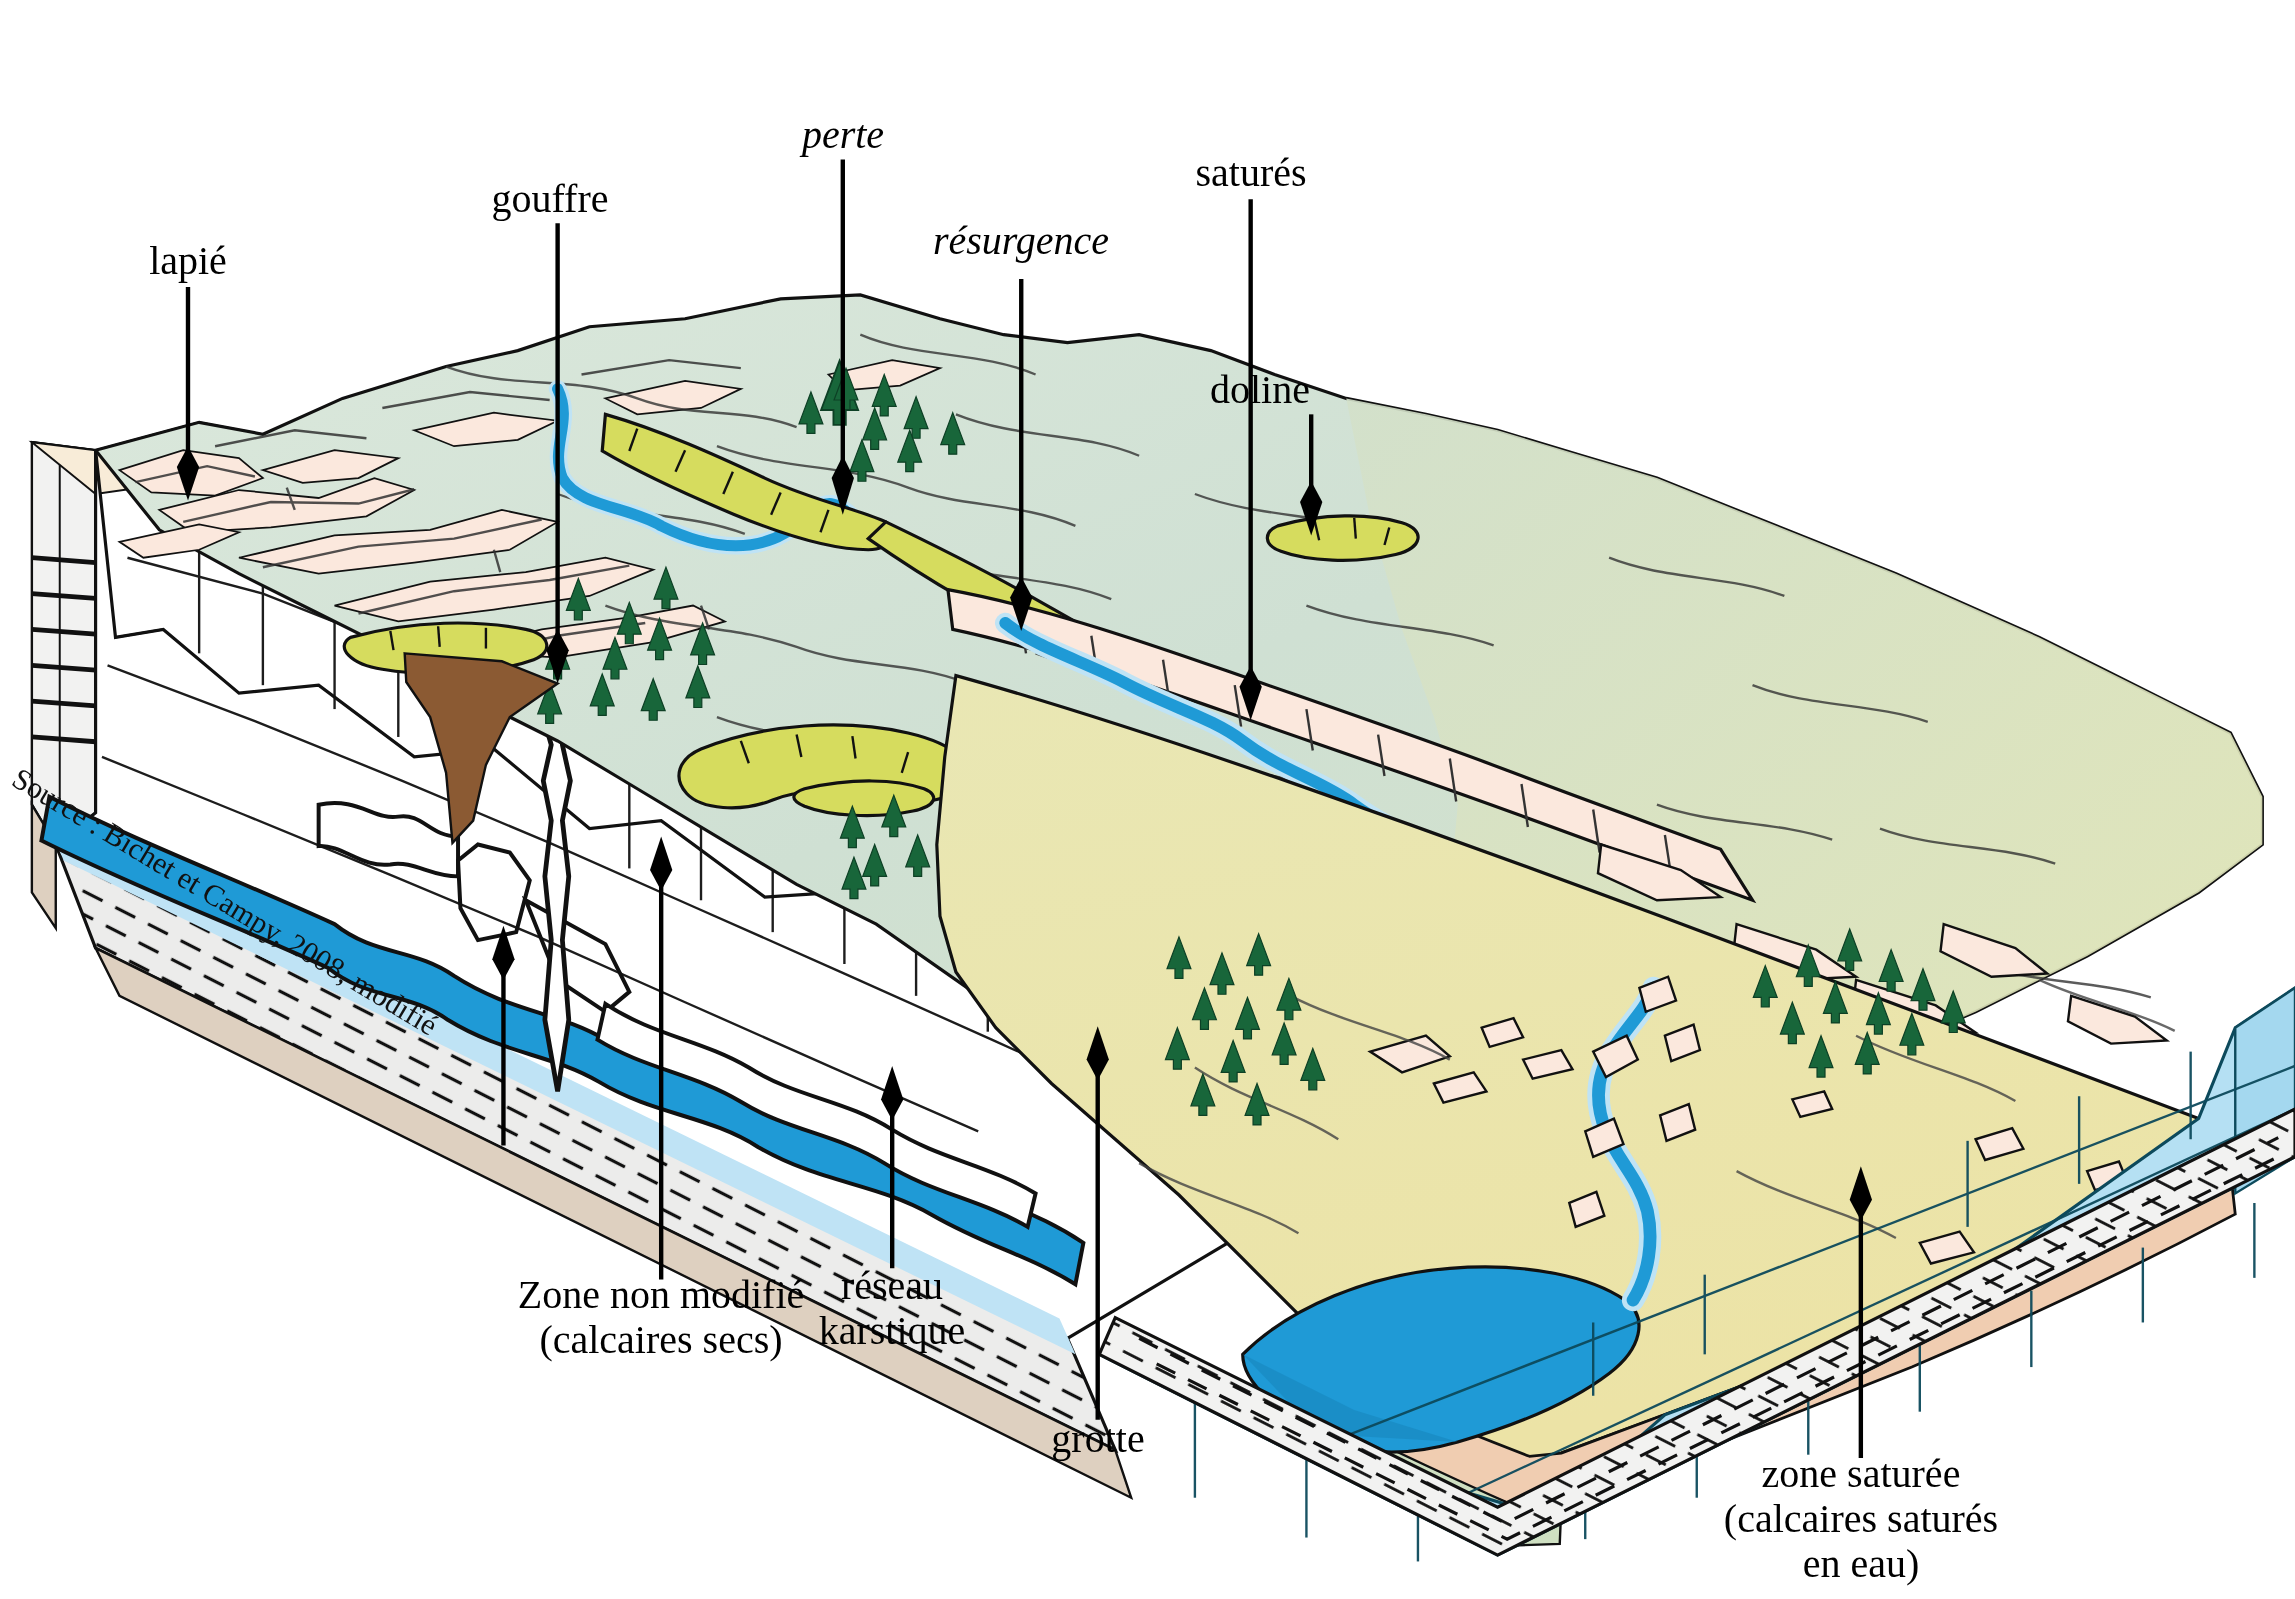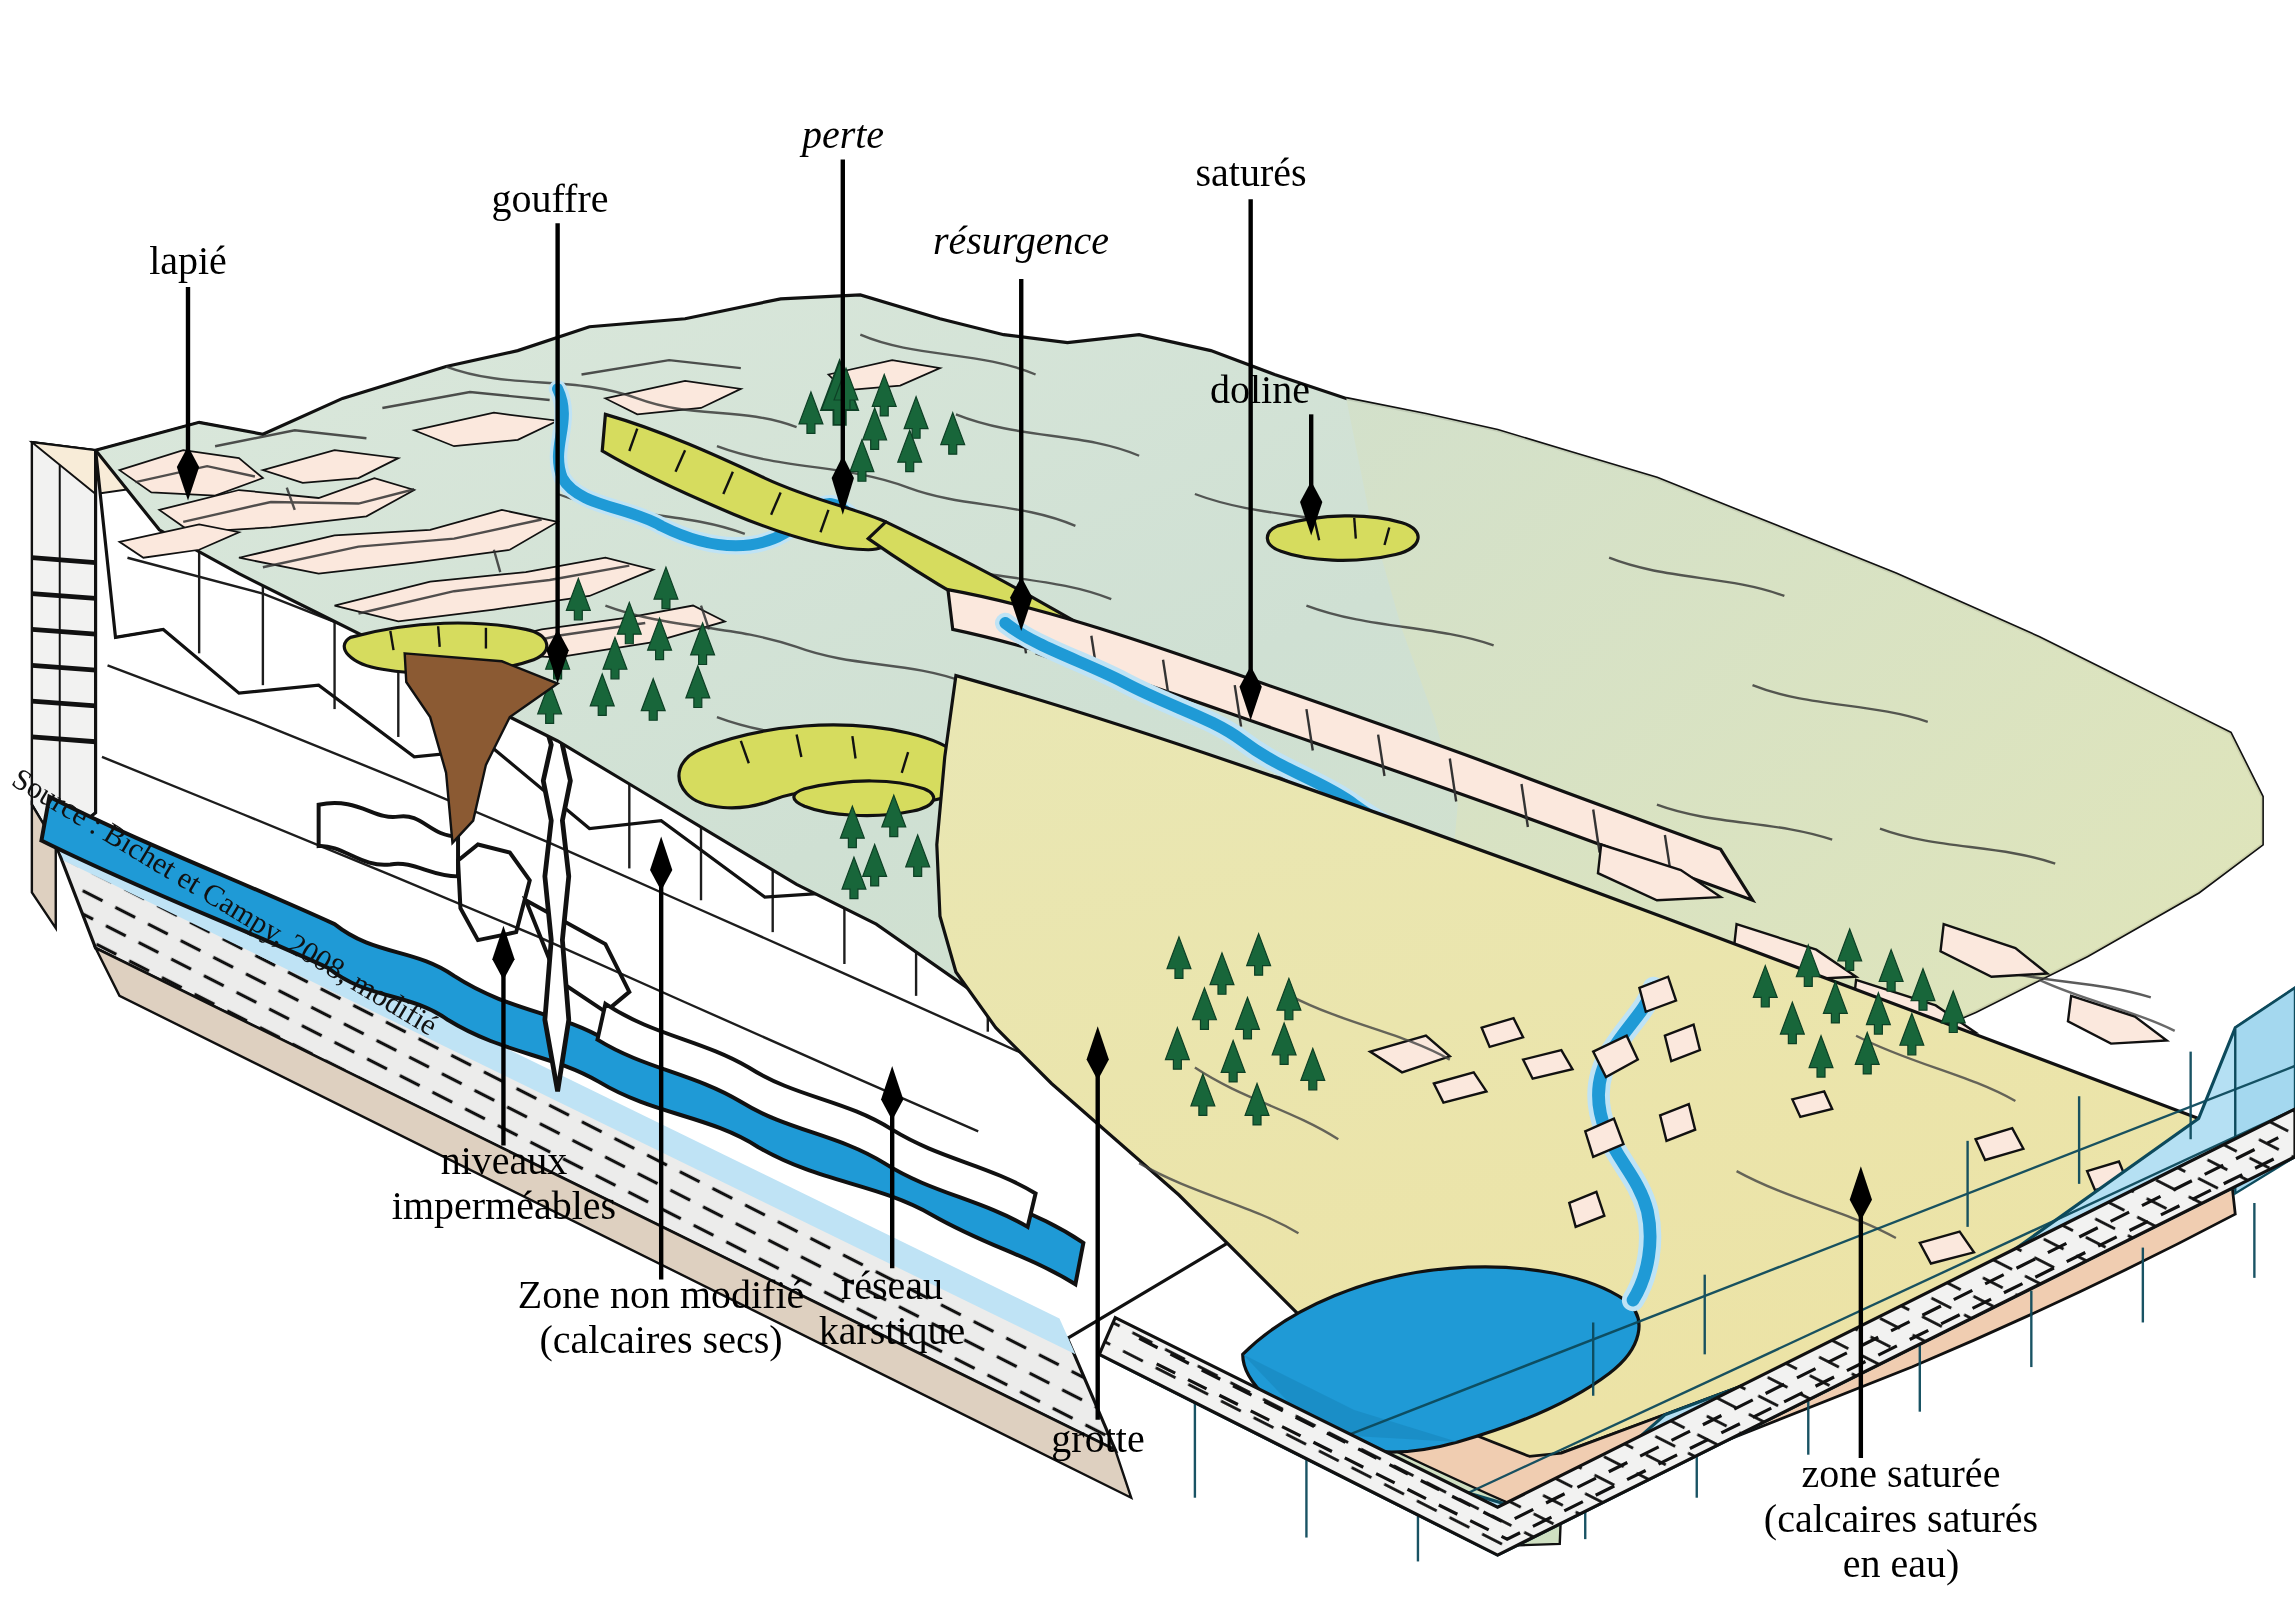--- a/index.html
+++ b/index.html
@@ -463,38 +463,34 @@
   </g>
 </svg>
 
 <div class="lbl c" style="left:188px;top:239px;">lapié</div>
 <div class="lbl c" style="left:550px;top:177px;">gouffre</div>
 <div class="lbl c" style="left:843px;top:113px;font-style:italic;">perte</div>
 <div class="lbl c" style="left:1021px;top:219px;font-style:italic;">résurgence</div>
 <div class="lbl c" style="left:1251px;top:151px;">saturés</div>
 <div class="lbl c" style="left:1260px;top:368px;">doline</div>
 
-<div class="lbl c" style="left:504px;top:1139px;">
-  <span>niveaux</span>
-  <span class="l2">imperméables</span>
-</div>
 
 <div class="lbl c" style="left:661px;top:1273px;">
   <span>Zone non modifié</span>
   <span class="l2 sub">(calcaires secs)</span>
 </div>
 
 <div class="lbl c" style="left:892px;top:1264px;text-align:center;">
   <span>réseau</span>
   <span class="l2">karstique</span>
 </div>
 
 <div class="lbl c" style="left:1098px;top:1417px;">grotte</div>
 
-<div class="lbl c" style="left:1861px;top:1452px;margin-left:40px;">
+<div class="lbl c" style="left:1861px;top:1452px;">
   <span>zone saturée</span>
   <span class="l2 sub">(calcaires saturés</span>
   <span class="l2 sub">en eau)</span>
 </div>
 
 <div class="src" style="left:24px;top:761px;transform:rotate(31deg);">Source : Bichet et Campy, 2008, modifié</div>
 
 </div>
 
 

